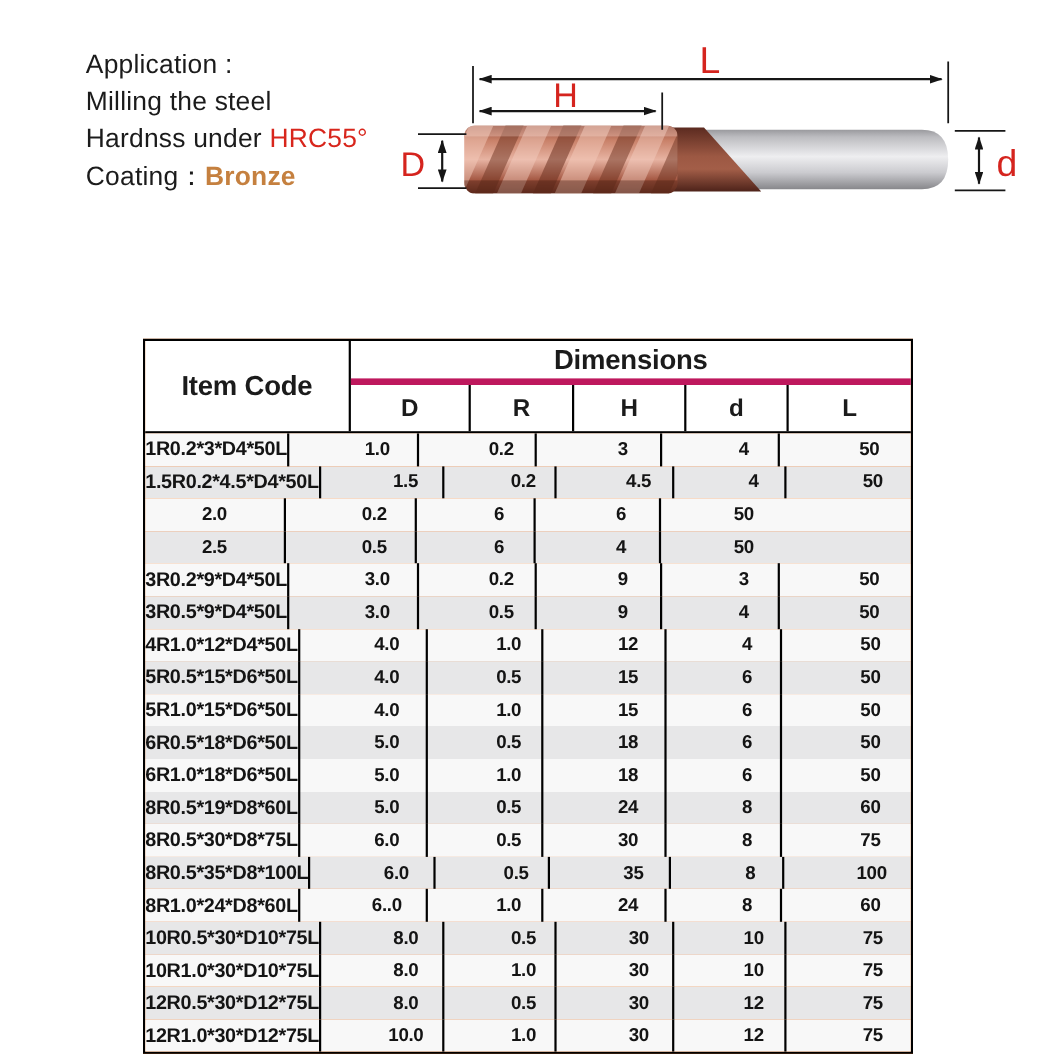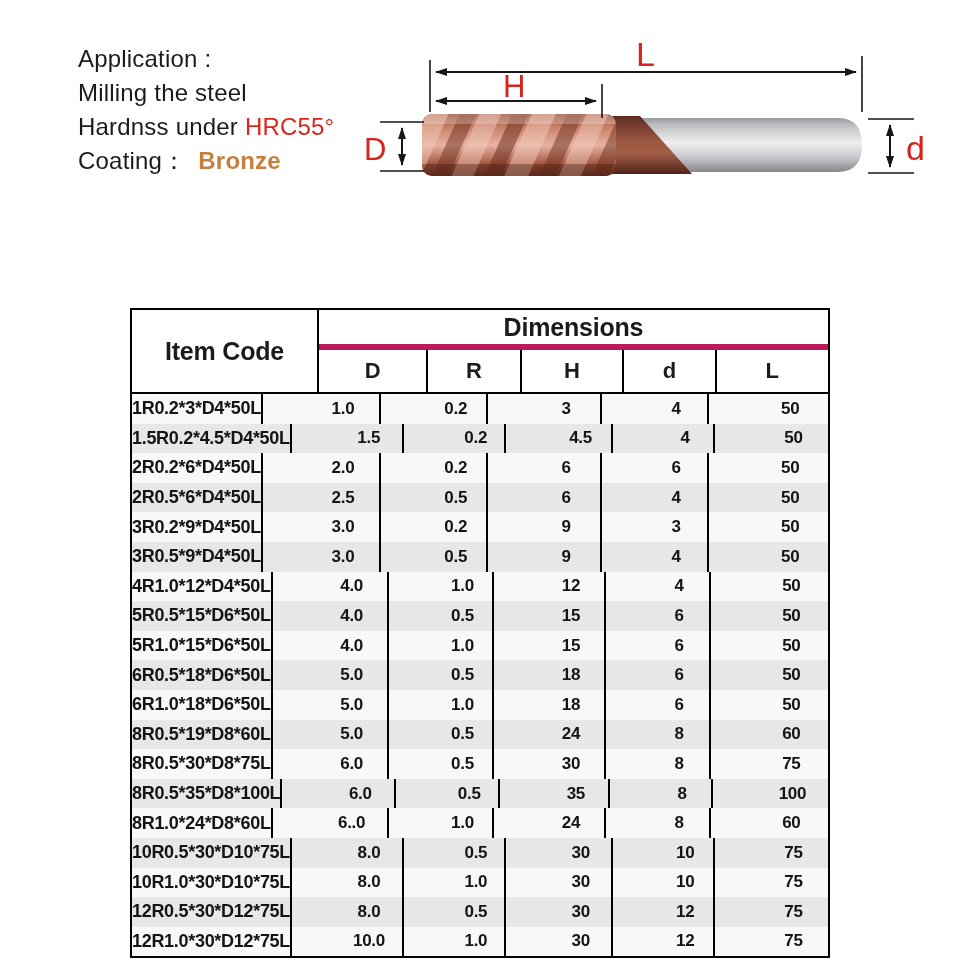--- a/index.html
+++ b/index.html
@@ -3,21 +3,21 @@
 <meta charset="utf-8">
 <style>
   html,body{margin:0;padding:0;background:#fff;}
   #page{position:relative;width:927px;height:960px;background:#ffffff;overflow:hidden;
         font-family:"Liberation Sans", sans-serif;color:#1b1b1b;}
 
   
   .app-block{position:absolute;left:78px;top:42px;width:330px;}
   .app-line{font-size:24px;line-height:34px;color:#1b1b1b;letter-spacing:0.2px;}
   .hl-red{color:#d8261c;font-weight:normal;}
-  .hl-bronze{color:#c5803f;font-weight:bold;margin-left:12px;}
+  .hl-bronze{color:#c5803f;font-weight:bold;}
 
   
   .diagram{position:absolute;left:350px;top:28px;width:600px;height:165px;}
   .dim-label{fill:#d5241e;font-family:"Liberation Sans",sans-serif;}
 
   
   .spec-table{position:absolute;left:130px;top:308px;width:700px;border:2px solid #000;
               background:#f97316;box-sizing:border-box;
               --cols:188fr 110fr 94fr 103fr 93fr 112fr;}
   .thead{display:grid;grid-template-columns:var(--cols);grid-template-rows:40px 42px;
@@ -149,29 +149,27 @@
         </div>
         <div class="trow alt">
           <div class="tcell code">1.5R0.2*4.5*D4*50L</div>
           <div class="tcell">1.5</div>
           <div class="tcell">0.2</div>
           <div class="tcell">4.5</div>
           <div class="tcell">4</div>
           <div class="tcell">50</div>
         </div>
         <div class="trow">
-          <div class="tcell code">2R0.2*6*D4*50L</div>
           <div class="tcell">2.0</div>
           <div class="tcell">0.2</div>
           <div class="tcell">6</div>
           <div class="tcell">6</div>
           <div class="tcell">50</div>
         </div>
         <div class="trow alt">
-          <div class="tcell code">2R0.5*6*D4*50L</div>
           <div class="tcell">2.5</div>
           <div class="tcell">0.5</div>
           <div class="tcell">6</div>
           <div class="tcell">4</div>
           <div class="tcell">50</div>
         </div>
         <div class="trow">
           <div class="tcell code">3R0.2*9*D4*50L</div>
           <div class="tcell">3.0</div>
           <div class="tcell">0.2</div>

